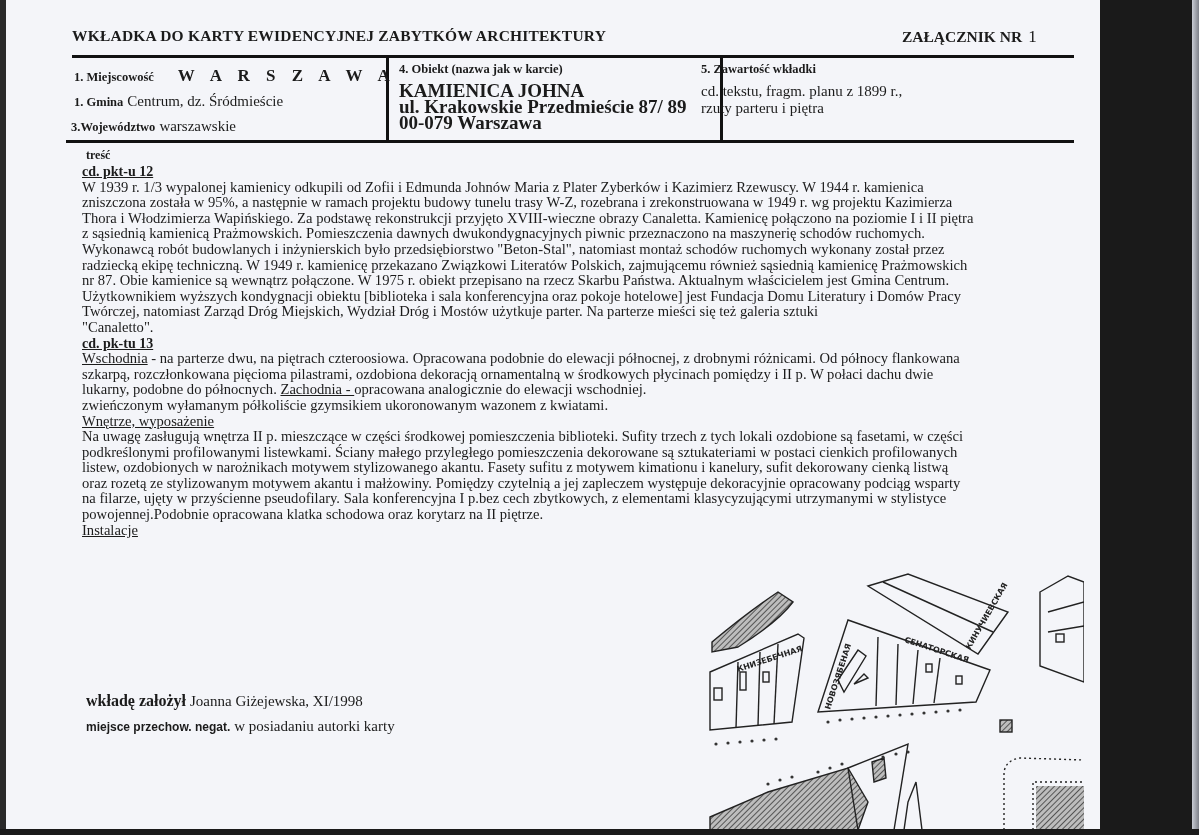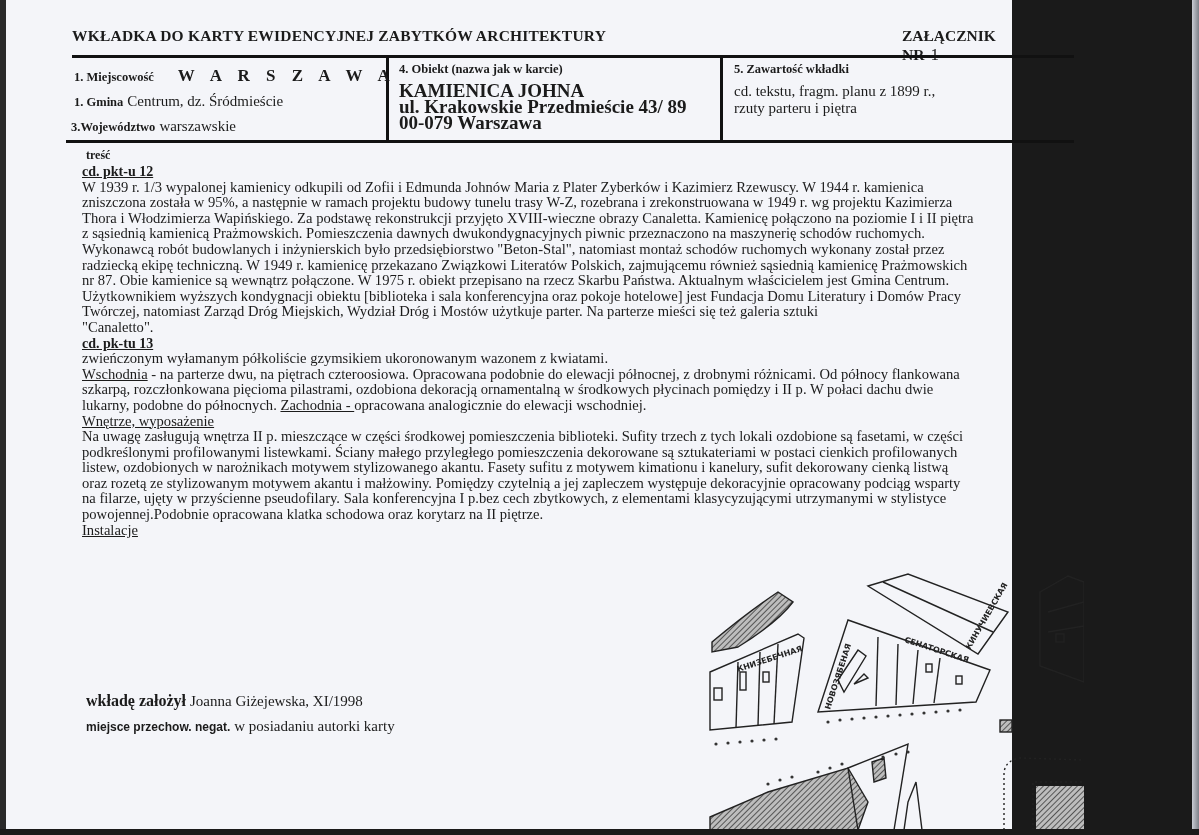--- a/index.html
+++ b/index.html
@@ -1,18 +1,18 @@
 <!DOCTYPE html>
 <html><head>
 <meta charset="utf-8">
 <style>
   * { box-sizing: border-box; margin: 0; padding: 0; }
   html, body { width: 1199px; height: 835px; overflow: hidden; background: #1a1a1a; }
   .page {
-    position: absolute; left: 6px; top: 0; width: 1006px; height: 830px;
+    position: absolute; left: 6px; top: 0; width: 1094px; height: 830px;
     background: #f4f5f9;
     font-family: "Liberation Serif", "DejaVu Serif", serif;
     color: #1b1b1b;
   }
   .right-edge { position: absolute; right: 0; top: 0; width: 7px; height: 835px; background: linear-gradient(to right, #c9ccd4, #7d8088); }
   .title {
     position: absolute; left: 66px; top: 27px;
     font-weight: bold; font-size: 15.5px; letter-spacing: 0.2px;
   }
   .annex {
@@ -25,21 +25,21 @@
 
   .cell-label { font-weight: bold; font-size: 12.5px; }
   .f1 { position: absolute; left: 68px; top: 66px; white-space: nowrap; }
   .f1 .big { font-weight: bold; font-size: 17px; letter-spacing: 6px; margin-left: 24px; }
   .f2 { position: absolute; left: 68px; top: 92px; white-space: nowrap; }
   .f3 { position: absolute; left: 65px; top: 117px; white-space: nowrap; }
   .val { font-size: 15px; margin-left: 4px; }
 
   .c4 { position: absolute; left: 393px; top: 62px; }
   .c4 .lines { font-size: 19px; line-height: 16px; margin-top: 6px; font-weight: bold; }
-  .c5 { position: absolute; left: 728px; top: 62px; }
+  .c5 { position: absolute; left: 695px; top: 62px; }
   .c5 .lines { font-size: 15px; line-height: 17px; margin-top: 6px; }
 
   .tresc { position: absolute; left: 80px; top: 148px; font-weight: bold; font-size: 12px; }
 
   .body {
     position: absolute; left: 76px; top: 164px; width: 1000px;
     font-size: 14.6px; line-height: 15.6px;
   }
   .sec { font-weight: bold; text-decoration: underline; font-size: 14px; display: block; }
   .ul { text-decoration: underline; }
@@ -77,21 +77,21 @@
     <span class="cell-label">1.  Gmina</span><span class="val">Centrum, dz. Śródmieście</span>
   </div>
   <div class="f3">
     <span class="cell-label">3.Województwo</span><span class="val">warszawskie</span>
   </div>
 
   <div class="c4">
     <div class="cell-label">4. Obiekt (nazwa jak w karcie)</div>
     <div class="lines">
       <div>KAMIENICA JOHNA</div>
-      <div>ul. Krakowskie Przedmieście 43/ 89</div>
+      <div>ul. Krakowskie Przedmieście 87/ 89</div>
       <div>00-079 Warszawa</div>
     </div>
   </div>
 
   <div class="c5">
     <div class="cell-label">5. Zawartość  wkładki</div>
     <div class="lines">
       <div>cd. tekstu, fragm. planu z 1899 r.,</div>
       <div>rzuty parteru i piętra</div>
     </div>
@@ -105,24 +105,24 @@
 zniszczona została w 95%, a następnie w ramach projektu budowy tunelu trasy W-Z, rozebrana i zrekonstruowana w 1949 r. wg projektu Kazimierza
 Thora i Włodzimierza Wapińskiego. Za podstawę rekonstrukcji przyjęto XVIII-wieczne obrazy Canaletta. Kamienicę połączono na poziomie I i II piętra
 z sąsiednią kamienicą Prażmowskich. Pomieszczenia dawnych dwukondygnacyjnych piwnic przeznaczono na maszynerię schodów ruchomych.
 Wykonawcą robót budowlanych i inżynierskich było przedsiębiorstwo "Beton-Stal", natomiast montaż schodów ruchomych wykonany został przez
 radziecką ekipę techniczną. W 1949 r. kamienicę przekazano Związkowi Literatów Polskich, zajmującemu również sąsiednią kamienicę Prażmowskich
 nr 87. Obie kamienice są wewnątrz połączone. W 1975 r. obiekt przepisano na rzecz Skarbu Państwa. Aktualnym właścicielem jest Gmina Centrum.
 Użytkownikiem wyższych kondygnacji obiektu [biblioteka i sala konferencyjna oraz pokoje hotelowe] jest Fundacja Domu Literatury i Domów Pracy
 Twórczej, natomiast Zarząd Dróg Miejskich, Wydział Dróg i Mostów użytkuje parter. Na parterze mieści się też galeria sztuki
 "Canaletto".</div>
     <span class="sec">cd.  pk-tu  13</span>
-    <div class="para">zwieńczonym wyłamanym półkoliście gzymsikiem ukoronowanym wazonem z kwiatami.</div>
     <div class="para"><span class="ul">Wschodnia</span><span> - na parterze dwu, na piętrach czteroosiowa. Opracowana podobnie do elewacji północnej, z drobnymi różnicami. Od północy flankowana
 szkarpą, rozczłonkowana pięcioma pilastrami, ozdobiona dekoracją ornamentalną w środkowych płycinach  pomiędzy i II p. W połaci dachu dwie
 lukarny, podobne do północnych. </span><span class="ul">Zachodnia - </span><span>opracowana analogicznie do elewacji wschodniej.</span></div>
+    <div class="para">zwieńczonym wyłamanym półkoliście gzymsikiem ukoronowanym wazonem z kwiatami.</div>
     <div class="ul">Wnętrze, wyposażenie</div>
     <div class="para">Na uwagę zasługują wnętrza II p. mieszczące w części środkowej pomieszczenia biblioteki. Sufity trzech z tych lokali ozdobione są fasetami, w części
 podkreślonymi profilowanymi listewkami. Ściany małego przyległego pomieszczenia dekorowane są sztukateriami w postaci cienkich profilowanych
 listew, ozdobionych w narożnikach motywem stylizowanego akantu. Fasety sufitu z motywem kimationu i kanelury, sufit dekorowany cienką listwą
 oraz rozetą ze stylizowanym motywem akantu i małżowiny. Pomiędzy czytelnią a jej zapleczem występuje dekoracyjnie opracowany podciąg wsparty
 na filarze, ujęty w przyścienne pseudofilary. Sala konferencyjna I p.bez cech zbytkowych, z elementami klasycyzującymi utrzymanymi w stylistyce
 powojennej.Podobnie opracowana klatka schodowa oraz korytarz na II piętrze.</div>
     <div class="ul">Instalacje</div>
   </div>
 

